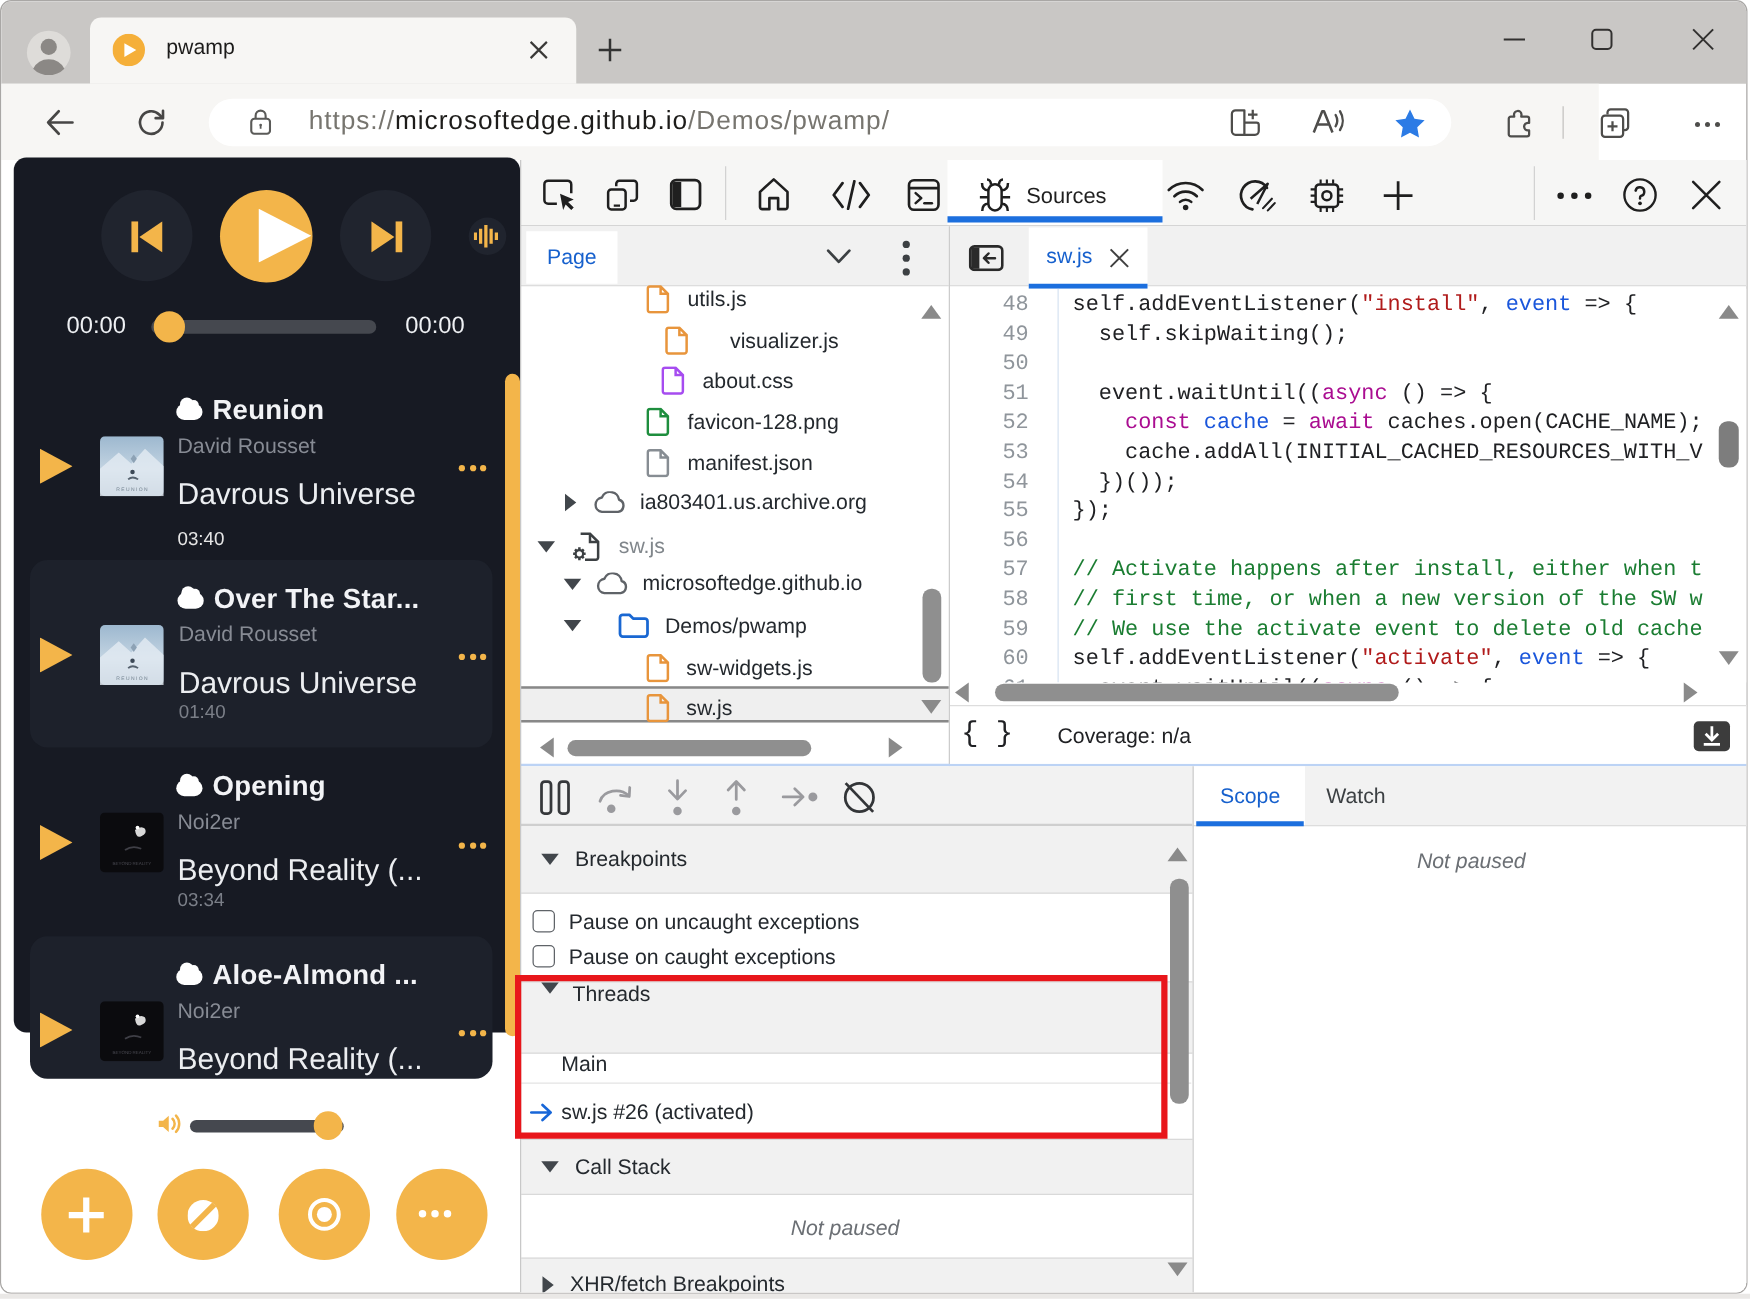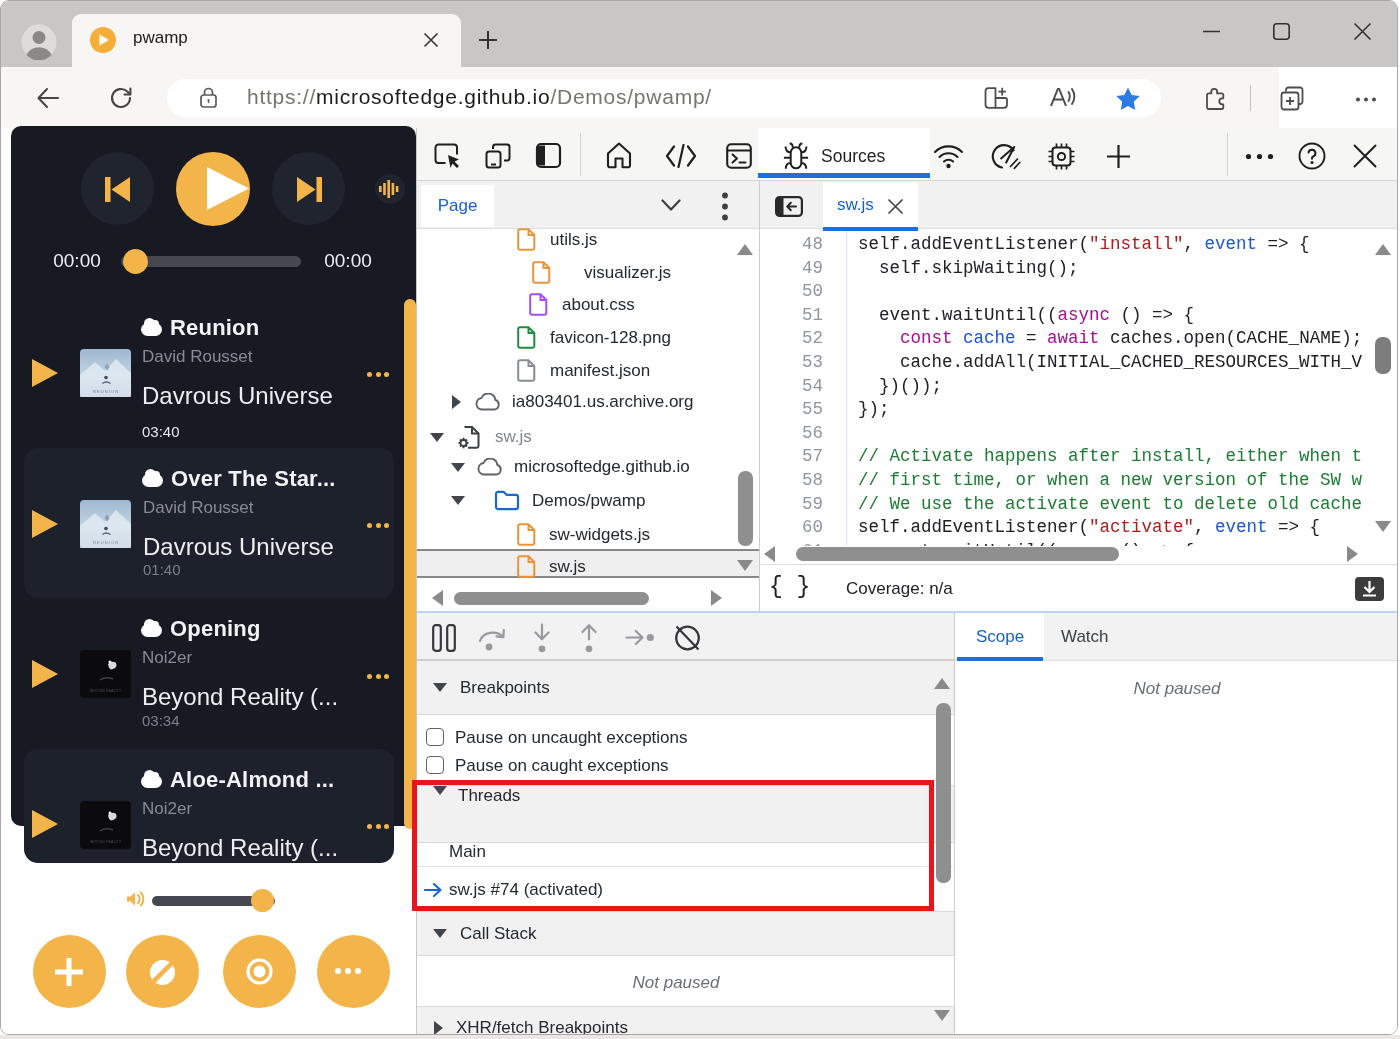--- a/index.html
+++ b/index.html
@@ -583,21 +583,21 @@
         <div class="abs" style="left:39px;top:628px;font-size:17px;color:#24292e;">Pause on caught exceptions</div>
         <div class="hdr" style="top:657px;width:537px;height:58px;display:flex;align-items:flex-start;">
             <span class="tri-d" style="margin-left:16px"></span>
             <span style="margin-left:11px">Threads</span>
           </div>
         <div class="abs" style="left:33px;top:714px;font-size:17px;color:#24292e;">Main</div>
         <div class="abs" style="left:1px;top:738px;width:536px;height:1px;background:#e3e3e3;"></div>
         <svg class="ic" style="left:8px;top:754px" width="19" height="16" viewBox="0 0 19 16">
           <path d="M1 8 H16 M10 2 L16.5 8 L10 14" stroke="#1766d8" stroke-width="2.1" fill="none" stroke-linecap="round" stroke-linejoin="round"></path>
         </svg>
-        <div class="abs" style="left:33px;top:752px;font-size:17px;color:#24292e;">sw.js #74 (activated)</div>
+        <div class="abs" style="left:33px;top:752px;font-size:17px;color:#24292e;">sw.js #26 (activated)</div>
         <div class="hdr" style="top:783px;width:537px;height:45px;display:flex;align-items:center;">
             <span class="tri-d" style="margin-left:16px"></span>
             <span style="margin-left:13px">Call Stack</span>
           </div>
         <div class="abs" style="left:0;top:845px;width:520px;text-align:center;font-size:17px;font-style:italic;color:#6b6f74;">Not paused</div>
         <div class="hdr" style="top:878px;width:537px;height:42px;display:flex;align-items:center;border-bottom:none;">
             <span class="tri-r" style="margin-left:17px"></span>
             <span style="margin-left:13px">XHR/fetch Breakpoints</span>
           </div>
 

